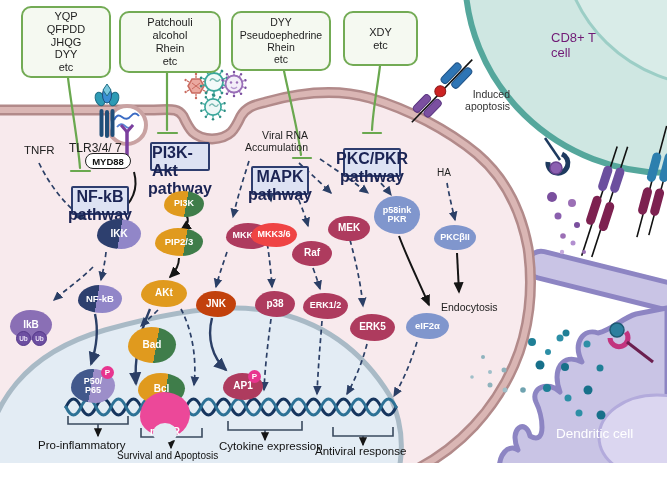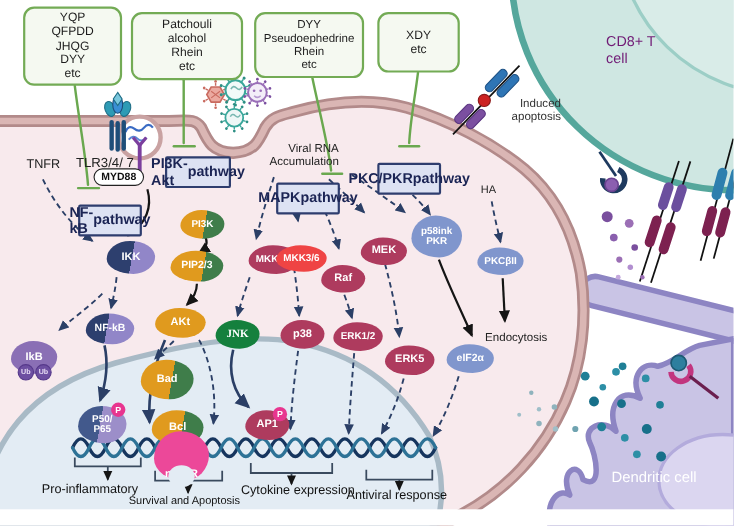--- a/index.html
+++ b/index.html
@@ -3,22 +3,22 @@
 <meta charset="utf-8">
 <style>
   html,body{margin:0;padding:0;background:#fff;}
   #stage{position:relative;width:667px;height:478px;background:#fff;overflow:hidden;
          font-family:"Liberation Sans",sans-serif;padding-left:18px;}
   svg.scene{position:absolute;left:0;top:0;}
   .hbox{position:absolute;background:#f5f9f1;border:2px solid #73ab55;border-radius:10px;
         display:flex;flex-direction:column;align-items:center;justify-content:center;
         font-size:11px;line-height:1.18;color:#1d1d1d;text-align:center;box-sizing:border-box;}
   .pbox{position:absolute;background:#dde2f3;border:2px solid #2e3d6e;border-radius:2px;
-        display:flex;flex-direction:row;align-items:center;justify-content:center;
-        font-weight:bold;font-size:13px;line-height:1.12;color:#1b2454;box-sizing:border-box;}
+        display:flex;flex-direction:column;align-items:center;
+        font-weight:bold;font-size:16px;line-height:1.12;color:#1b2454;box-sizing:border-box;}
   .blob{position:absolute;display:flex;flex-direction:column;align-items:center;justify-content:center;
         color:#fff;font-weight:bold;text-align:center;line-height:1.02;
         border-radius:48% 52% 45% 55%/55% 48% 52% 45%;box-sizing:border-box;}
   .lbl{position:absolute;color:#222;white-space:nowrap;}
   .two{display:flex;flex-direction:column;align-items:flex-end;white-space:nowrap;}
   .pbadge{position:absolute;width:13px;height:13px;border-radius:50%;background:#e8358f;
           color:#fff;font-size:8px;font-weight:bold;display:flex;align-items:center;justify-content:center;}
   .ub{position:absolute;width:15px;height:15px;border-radius:50%;background:#6d4fa1;border:1.5px solid #55388a;
       color:#e8ddf5;font-size:6.5px;font-weight:bold;display:flex;align-items:center;justify-content:center;box-sizing:border-box;}
   .oval{position:absolute;background:#fff;border:1.6px solid #222;border-radius:9px;
@@ -350,21 +350,21 @@
 <div class="blob" style="left:155px;top:228px;width:48px;height:28px;background:linear-gradient(100deg,#e09a1e 0 62%,#3f7d4a 62% 100%);font-size:9.5px;">PIP2/3</div>
 <div class="blob" style="left:141px;top:280px;width:46px;height:27px;background:#e09a1e;font-size:10px;">AKt</div>
 <div class="blob" style="left:78px;top:285px;width:44px;height:28px;background:linear-gradient(100deg,#2d3f6e 0 44%,#9186c8 44% 100%);font-size:9.5px;">NF-kB</div>
 <div class="blob" style="left:10px;top:310px;width:42px;height:30px;background:#8a6fb5;font-size:10px;">IkB</div>
 <div class="ub" style="left:16px;top:331px;">Ub</div>
 <div class="ub" style="left:32px;top:331px;">Ub</div>
 <div class="blob" style="left:210px;top:223px;width:46px;height:26px;background:#ae3b5e;font-size:9px;margin-left:16px;">MKK4/7</div>
 <div class="blob" style="left:251px;top:191px;width:46px;height:24px;background:#ef4444;font-size:9px;margin-top:32px;">MKK3/6</div>
 <div class="blob" style="left:328px;top:216px;width:42px;height:25px;background:#ae3b5e;font-size:10px;">MEK</div>
 <div class="blob" style="left:292px;top:241px;width:40px;height:25px;background:#ae3b5e;font-size:10px;">Raf</div>
-<div class="blob" style="left:196px;top:291px;width:40px;height:26px;background:#15803d;font-size:10px;font-family:Liberation Serif, serif;">JNK</div>
+<div class="blob" style="left:196px;top:291px;width:40px;height:26px;background:#c2410c;font-size:10px;">JNK</div>
 <div class="blob" style="left:255px;top:291px;width:40px;height:26px;background:#ae3b5e;font-size:10px;">p38</div>
 <div class="blob" style="left:303px;top:293px;width:45px;height:26px;background:#ae3b5e;font-size:9px;">ERK1/2</div>
 <div class="blob" style="left:350px;top:314px;width:45px;height:27px;background:#ae3b5e;font-size:10px;">ERK5</div>
 <div class="blob" style="left:374px;top:196px;width:46px;height:38px;background:#8096cd;font-size:9px;">
   <div>p58ink</div>
   <div>PKR</div>
 </div>
 <div class="blob" style="left:434px;top:225px;width:42px;height:25px;background:#8096cd;font-size:9px;">PKCβII</div>
 <div class="blob" style="left:406px;top:313px;width:43px;height:26px;background:#8096cd;font-size:9.5px;">eIF2α</div>
 <div class="blob" style="left:128px;top:327px;width:48px;height:36px;background:linear-gradient(100deg,#e09a1e 0 58%,#3f7d4a 58% 100%);font-size:10px;">Bad</div>

